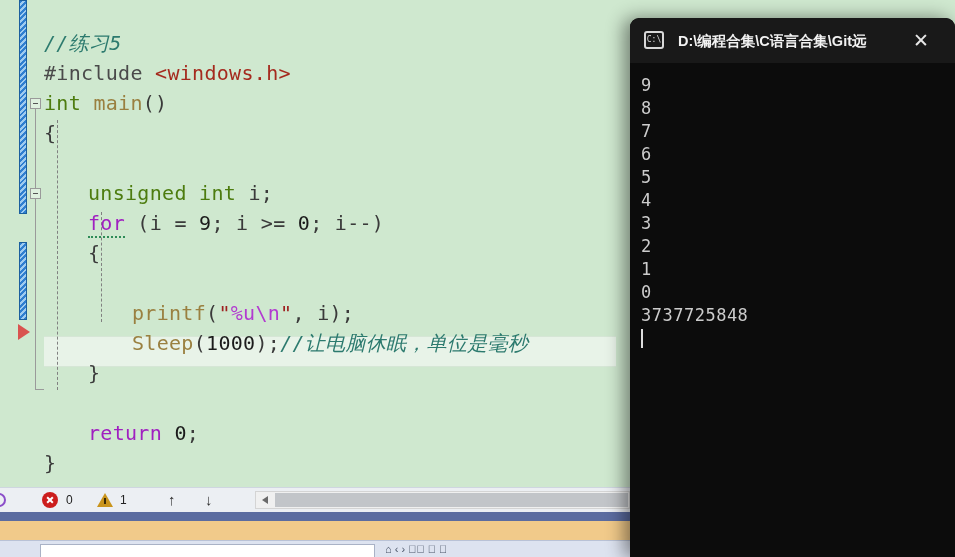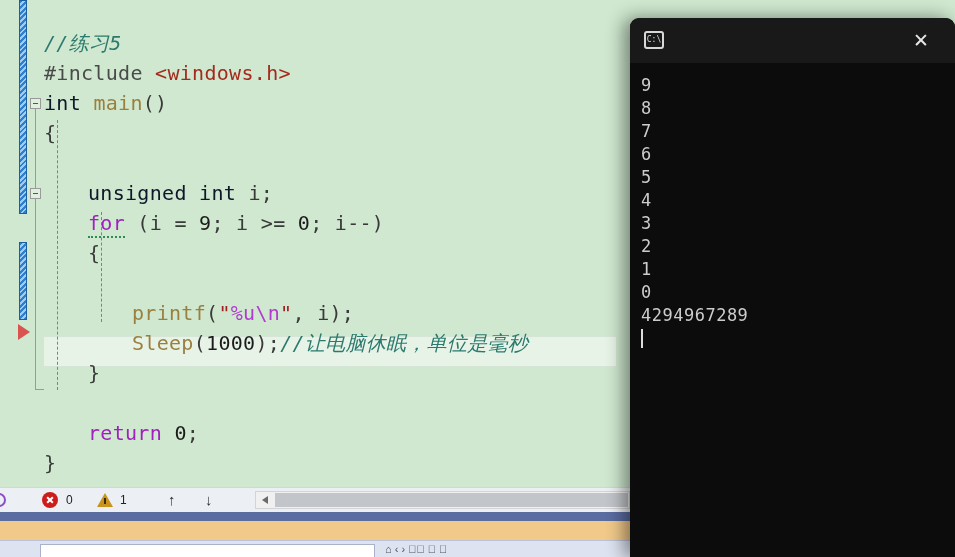--- a/index.html
+++ b/index.html
@@ -63,21 +63,21 @@
     white-space:pre;
   }
   .ln{position:absolute;left:0;height:30px;white-space:pre;}
   .indent-guide{
     position:absolute;width:0;border-left:1px dashed #808080;
   }
 
   .c-cmt   {color:#2c7a6e;font-style:italic;}
   .c-pre   {color:#4a4a4a;}
   .c-inc   {color:#a52a1e;}
-  .c-kw    {color:#0f172a;}
+  .c-kw    {color:#4d7c0f;}
   .c-fn    {color:#9a8040;}
   .c-plain {color:#3a3a3a;}
   .c-ctl   {color:#a020c0;}
   .c-num   {color:#1b1b1b;}
   .c-str   {color:#9e2020;}
   .c-esc   {color:#b23ad0;}
 
   .squiggle{
     border-bottom:2px dotted #2e8b57;
     padding-bottom:1px;
@@ -255,29 +255,30 @@
 
   <div class="bottom-panel">
     <div class="bp-input"></div>
     <div class="bp-tools">⌂  ‹  ›  ✕⃒  ＋  ⌾</div>
   </div>
 </div>
 
 <div id="console">
   <div class="con-title">
     <div class="con-icon">C:\</div>
+    <div class="con-title-text">D:\编程合集\C语言合集\Git远</div>
     <div class="con-close">✕</div>
   </div>
   <div class="con-body" id="console-out">
       <div class="con-line">9</div>
       <div class="con-line">8</div>
       <div class="con-line">7</div>
       <div class="con-line">6</div>
       <div class="con-line">5</div>
       <div class="con-line">4</div>
       <div class="con-line">3</div>
       <div class="con-line">2</div>
       <div class="con-line">1</div>
       <div class="con-line">0</div>
-      <div class="con-line">4294967289</div>
+      <div class="con-line">3737725848</div>
       <div class="con-cursor"></div>
     </div>
 </div>
 
 </body></html>

